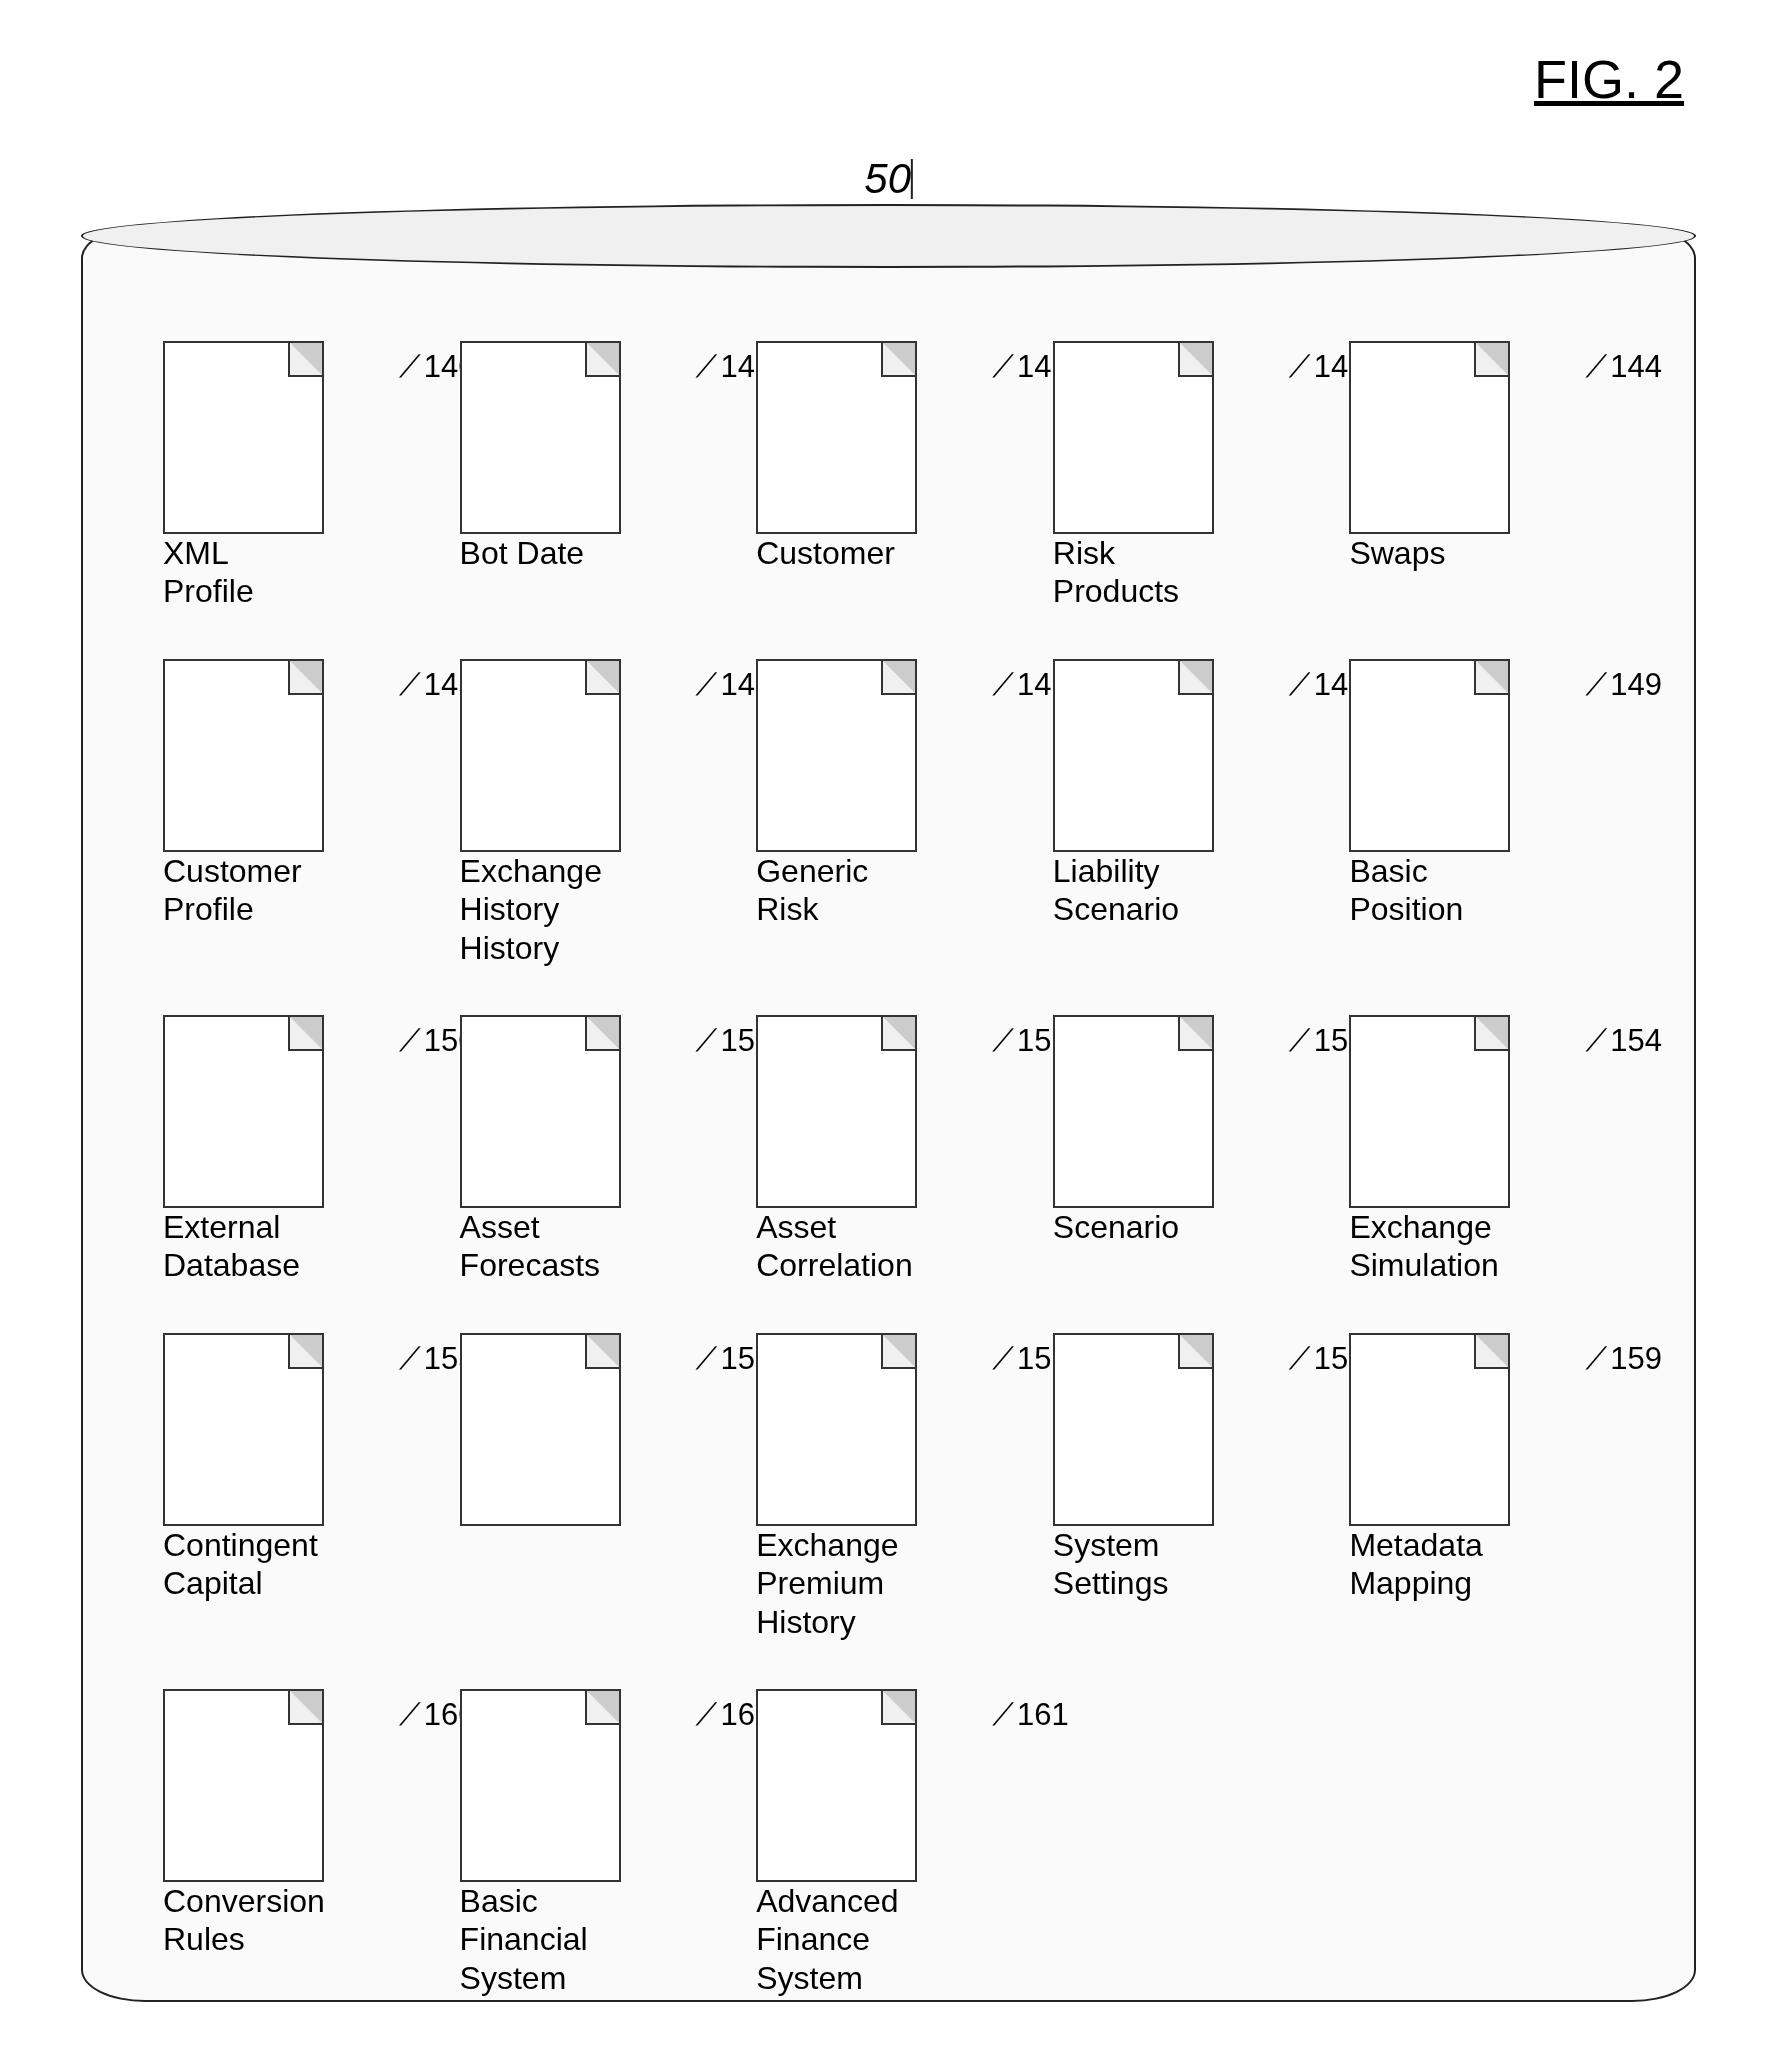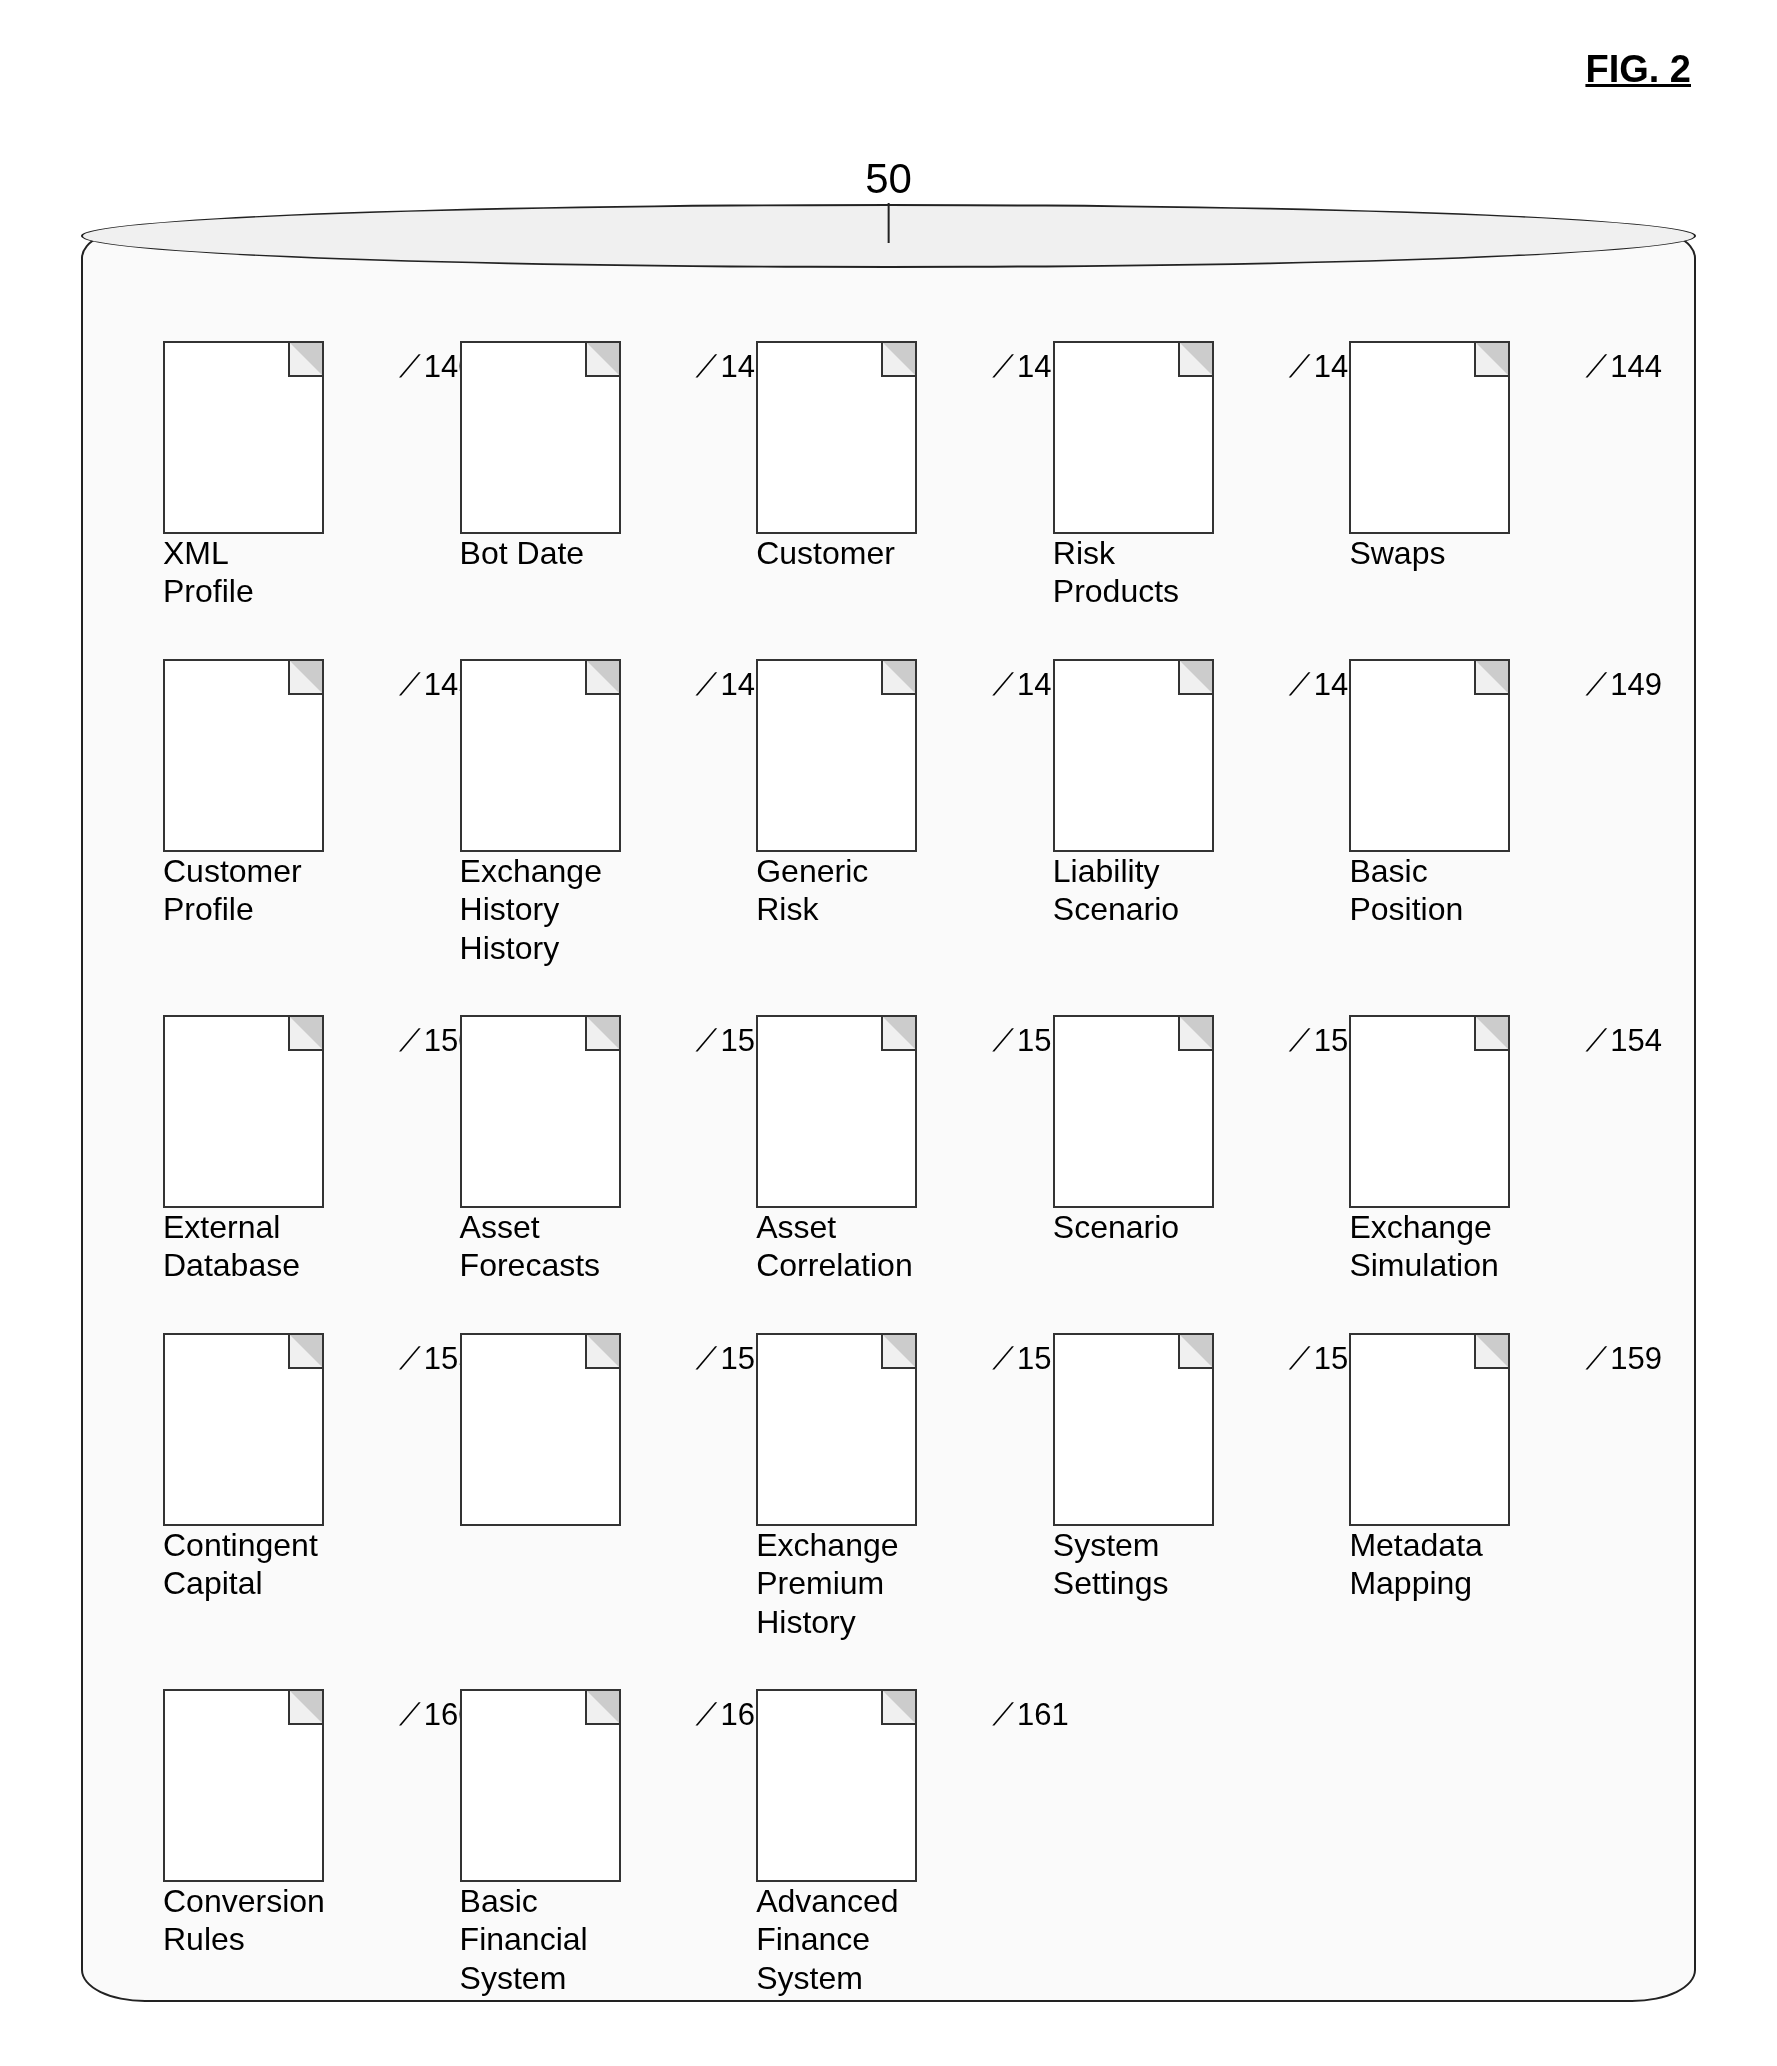--- a/index.html
+++ b/index.html
@@ -7,23 +7,23 @@
       background: #fff;
       font-family: Arial, Helvetica, sans-serif;
       width: 1777px;
       min-height: 2066px;
       position: relative;
     }
 
     .fig-label {
       position: absolute;
       top: 48px;
-      right: 86px;
-      font-size: 38px;
-      font-weight: bold;
+      right: 93px;
+      font-size: 54px;
+      font-weight: normal;
       text-decoration: underline;
       font-family: Arial, Helvetica, sans-serif;
     }
 
     
     .cylinder-container {
       position: absolute;
       top: 226px;
       left: 81px;
       right: 81px;
@@ -46,22 +46,23 @@
       background: #f0f0f0;
     }
 
     
     .ref-line {
       position: absolute;
       top: -73px;
       left: 50%;
       transform: translateX(-50%);
       display: flex;
-      flex-direction: column;
+      flex-direction: row;
       align-items: center;
+      font-style: italic;
     }
     .ref-number {
       font-size: 42px;
       font-family: Arial, Helvetica, sans-serif;
     }
     .ref-tick {
       width: 1.6px;
       height: 40px;
       background: #222;
     }

